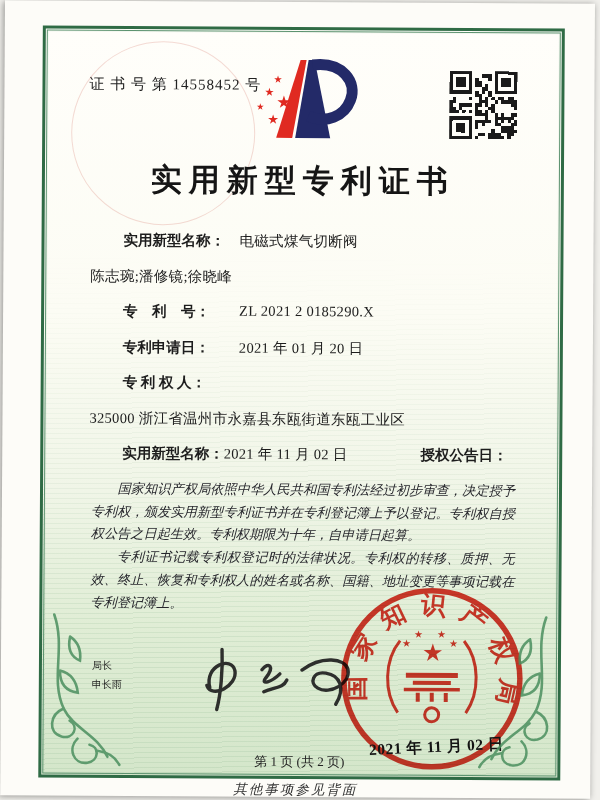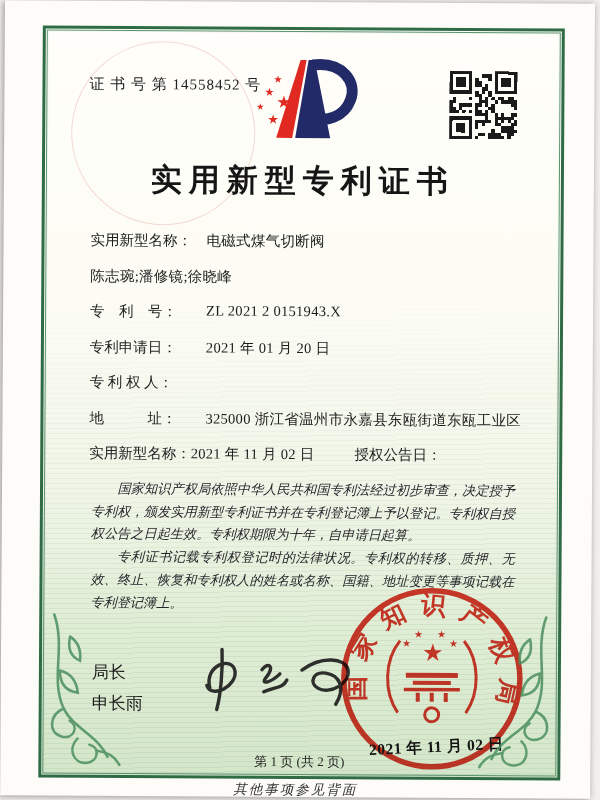--- a/index.html
+++ b/index.html
@@ -18,29 +18,29 @@
     mask-image:linear-gradient(to bottom,transparent 30%,rgba(0,0,0,.55) 58%,#000 82%);}
   .watermark-circle{position:absolute;left:26px;top:12px;width:182px;height:182px;border-radius:50%;
     border:1.5px solid rgba(205,90,78,.22);}
   .cert-no{position:absolute;left:44px;top:46px;font-size:15px;letter-spacing:1px;color:#222;}
   .logo{position:absolute;left:195px;top:22px;width:126px;height:96px;}
   .qr{position:absolute;right:44px;top:40px;width:68px;height:68px;}
   .title{position:absolute;left:0;top:130px;width:100%;text-align:center;
     font-size:31px;font-weight:700;letter-spacing:7px;color:#151515;}
   .fields{position:absolute;left:46px;right:42px;top:202px;}
   .field-row{display:flex;margin-bottom:16.5px;font-size:14.5px;color:#1d1d1d;}
-  .field-label{white-space:pre;width:116px;flex:none;font-weight:400;}
+  .field-label{white-space:pre;width:116px;flex:none;font-weight:700;margin-left:33px;}
   .field-value{white-space:pre;letter-spacing:.3px;}
   .grant-row{display:flex;margin-top:7px;font-size:14.5px;color:#1d1d1d;}
   .grant-pair{display:flex;}
   .grant-pair + .grant-pair{margin-left:40px;}
   .paras{position:absolute;left:48px;right:44px;top:449px;font-size:13.2px;line-height:1.72;
     color:#26262c;text-align:justify;font-style:italic;}
   .paras p{margin:0;text-indent:2em;}
-  .signoff{position:absolute;left:50px;top:628px;font-size:17px;color:#1b1b1b;
+  .signoff{position:absolute;left:50px;top:628px;font-size:10px;color:#1b1b1b;
     font-family:"Liberation Sans","DejaVu Sans",sans-serif;line-height:1.85;}
   .signature{position:absolute;left:148px;top:610px;width:175px;height:90px;}
   .seal{position:absolute;left:292px;top:550px;width:196px;height:196px;opacity:.93;mix-blend-mode:multiply;}
   .seal-date{position:absolute;left:300px;top:706px;width:190px;text-align:center;
     font-size:15.5px;font-weight:700;color:#141414;letter-spacing:.5px;transform:rotate(-3deg);}
   .page-footer{position:absolute;left:0;top:723px;width:100%;text-align:center;font-size:13px;color:#222;}
   .back-note{position:absolute;left:0;top:779px;width:100%;text-align:center;
     font-size:13.5px;color:#333;font-style:italic;letter-spacing:2px;}
   .flourish{position:absolute;bottom:4px;width:118px;height:158px;}
   .flourish.left{left:2px;}
@@ -296,31 +296,30 @@
     <div class="fields">
       <div class="field-row">
         <span class="field-label">实用新型名称：</span>
         <span class="field-value">电磁式煤气切断阀</span>
       </div>
       <div class="field-row">
         <span class="field-value">陈志琬;潘修镜;徐晓峰</span>
       </div>
       <div class="field-row">
         <span class="field-label">专　利　号：</span>
-        <span class="field-value">ZL 2021 2 0151943.X</span>
+        <span class="field-value">ZL 2021 2 0185290.X</span>
       </div>
       <div class="field-row">
         <span class="field-label">专利申请日：</span>
         <span class="field-value">2021 年 01 月 20 日</span>
       </div>
       <div class="field-row">
         <span class="field-label">专 利 权 人：</span>
       </div>
       <div class="field-row">
-        <span class="field-label">地　　　址：</span>
         <span class="field-value">325000 浙江省温州市永嘉县东瓯街道东瓯工业区</span>
       </div>
       <div class="grant-row">
         <span class="grant-pair">
           <span class="field-label" style="width:auto">实用新型名称：</span>
           <span class="field-value">2021 年 11 月 02 日</span>
         </span>
         <span class="grant-pair">
           <span class="field-label" style="width:auto">授权公告日：</span>
         </span>

